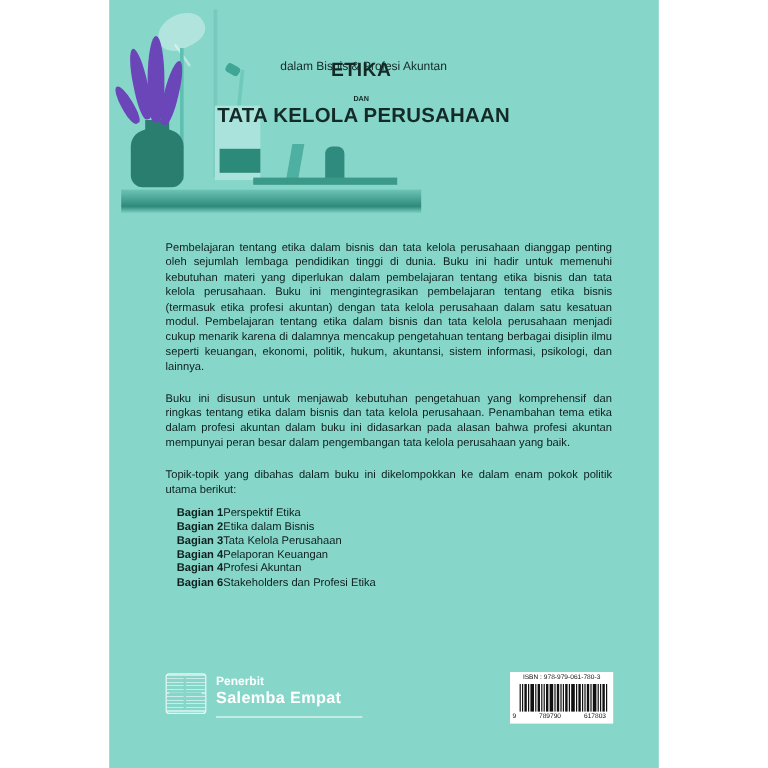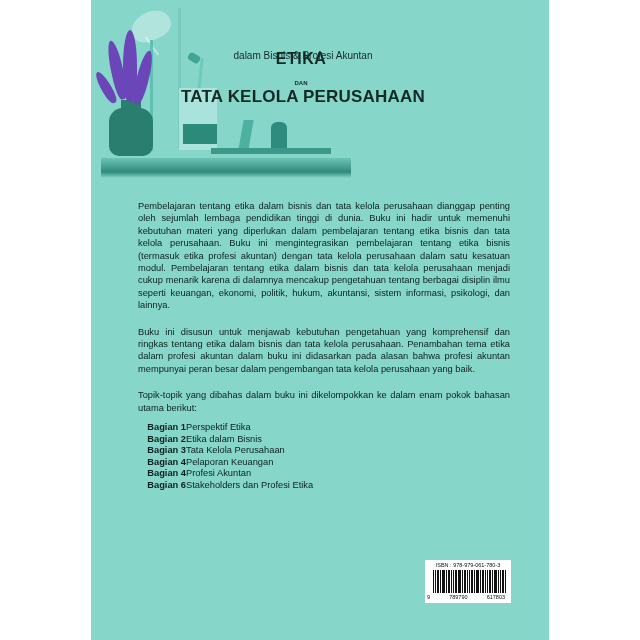--- a/index.html
+++ b/index.html
@@ -84,21 +84,21 @@
   <div class="title-block">
     <div class="t-etika">ETIKA</div>
     <div class="t-sub">dalam Bisnis &amp; Profesi Akuntan</div>
     <div class="t-dan">DAN</div>
     <div class="t-main">TATA KELOLA PERUSAHAAN</div>
   </div>
 
   <div class="body">
     <p class="para">Pembelajaran tentang etika dalam bisnis dan tata kelola perusahaan dianggap penting oleh sejumlah lembaga pendidikan tinggi di dunia. Buku ini hadir untuk memenuhi kebutuhan materi yang diperlukan dalam pembelajaran tentang etika bisnis dan tata kelola perusahaan. Buku ini mengintegrasikan pembelajaran tentang etika bisnis (termasuk etika profesi akuntan) dengan tata kelola perusahaan dalam satu kesatuan modul. Pembelajaran tentang etika dalam bisnis dan tata kelola perusahaan menjadi cukup menarik karena di dalamnya mencakup pengetahuan tentang berbagai disiplin ilmu seperti keuangan, ekonomi, politik, hukum, akuntansi, sistem informasi, psikologi, dan lainnya.</p>
     <p class="para">Buku ini disusun untuk menjawab kebutuhan pengetahuan yang komprehensif dan ringkas tentang etika dalam bisnis dan tata kelola perusahaan. Penambahan tema etika dalam profesi akuntan dalam buku ini didasarkan pada alasan bahwa profesi akuntan mempunyai peran besar dalam pengembangan tata kelola perusahaan yang baik.</p>
-    <p class="para" style="margin-bottom:0;">Topik-topik yang dibahas dalam buku ini dikelompokkan ke dalam enam pokok bahasan utama berikut:</p>
+    <p class="para" style="margin-bottom:0;">Topik-topik yang dibahas dalam buku ini dikelompokkan ke dalam enam pokok politik utama berikut:</p>
     <div class="chapters">
       <div class="chapter">
         <span class="ch-num">Bagian 1</span>
         <span class="ch-title">Perspektif Etika</span>
       </div>
       <div class="chapter">
         <span class="ch-num">Bagian 2</span>
         <span class="ch-title">Etika dalam Bisnis</span>
       </div>
       <div class="chapter">
@@ -113,20 +113,29 @@
         <span class="ch-num">Bagian 4</span>
         <span class="ch-title">Profesi Akuntan</span>
       </div>
       <div class="chapter">
         <span class="ch-num">Bagian 6</span>
         <span class="ch-title">Stakeholders dan Profesi Etika</span>
       </div>
     </div>
   </div>
 
+  <div class="publisher">
+    <div class="pub-logo">
+      <div class="pub-logo-cross-h"></div>
+      <div class="pub-logo-cross-v"></div>
+    </div>
+    <div class="pub-label">Penerbit</div>
+    <div class="pub-name">Salemba Empat</div>
+    <div class="pub-underline"></div>
+  </div>
 
   <div class="barcode">
     <div class="isbn-text">ISBN : 978-979-061-780-3</div>
     <div class="bars">
       <div class="bar" style="width:1px"></div>
         <div class="bar" style="width:1px"></div>
         <div class="bar" style="width:2px"></div>
         <div class="bar" style="width:1px"></div>
         <div class="bar" style="width:3px"></div>
         <div class="bar" style="width:1px"></div>

